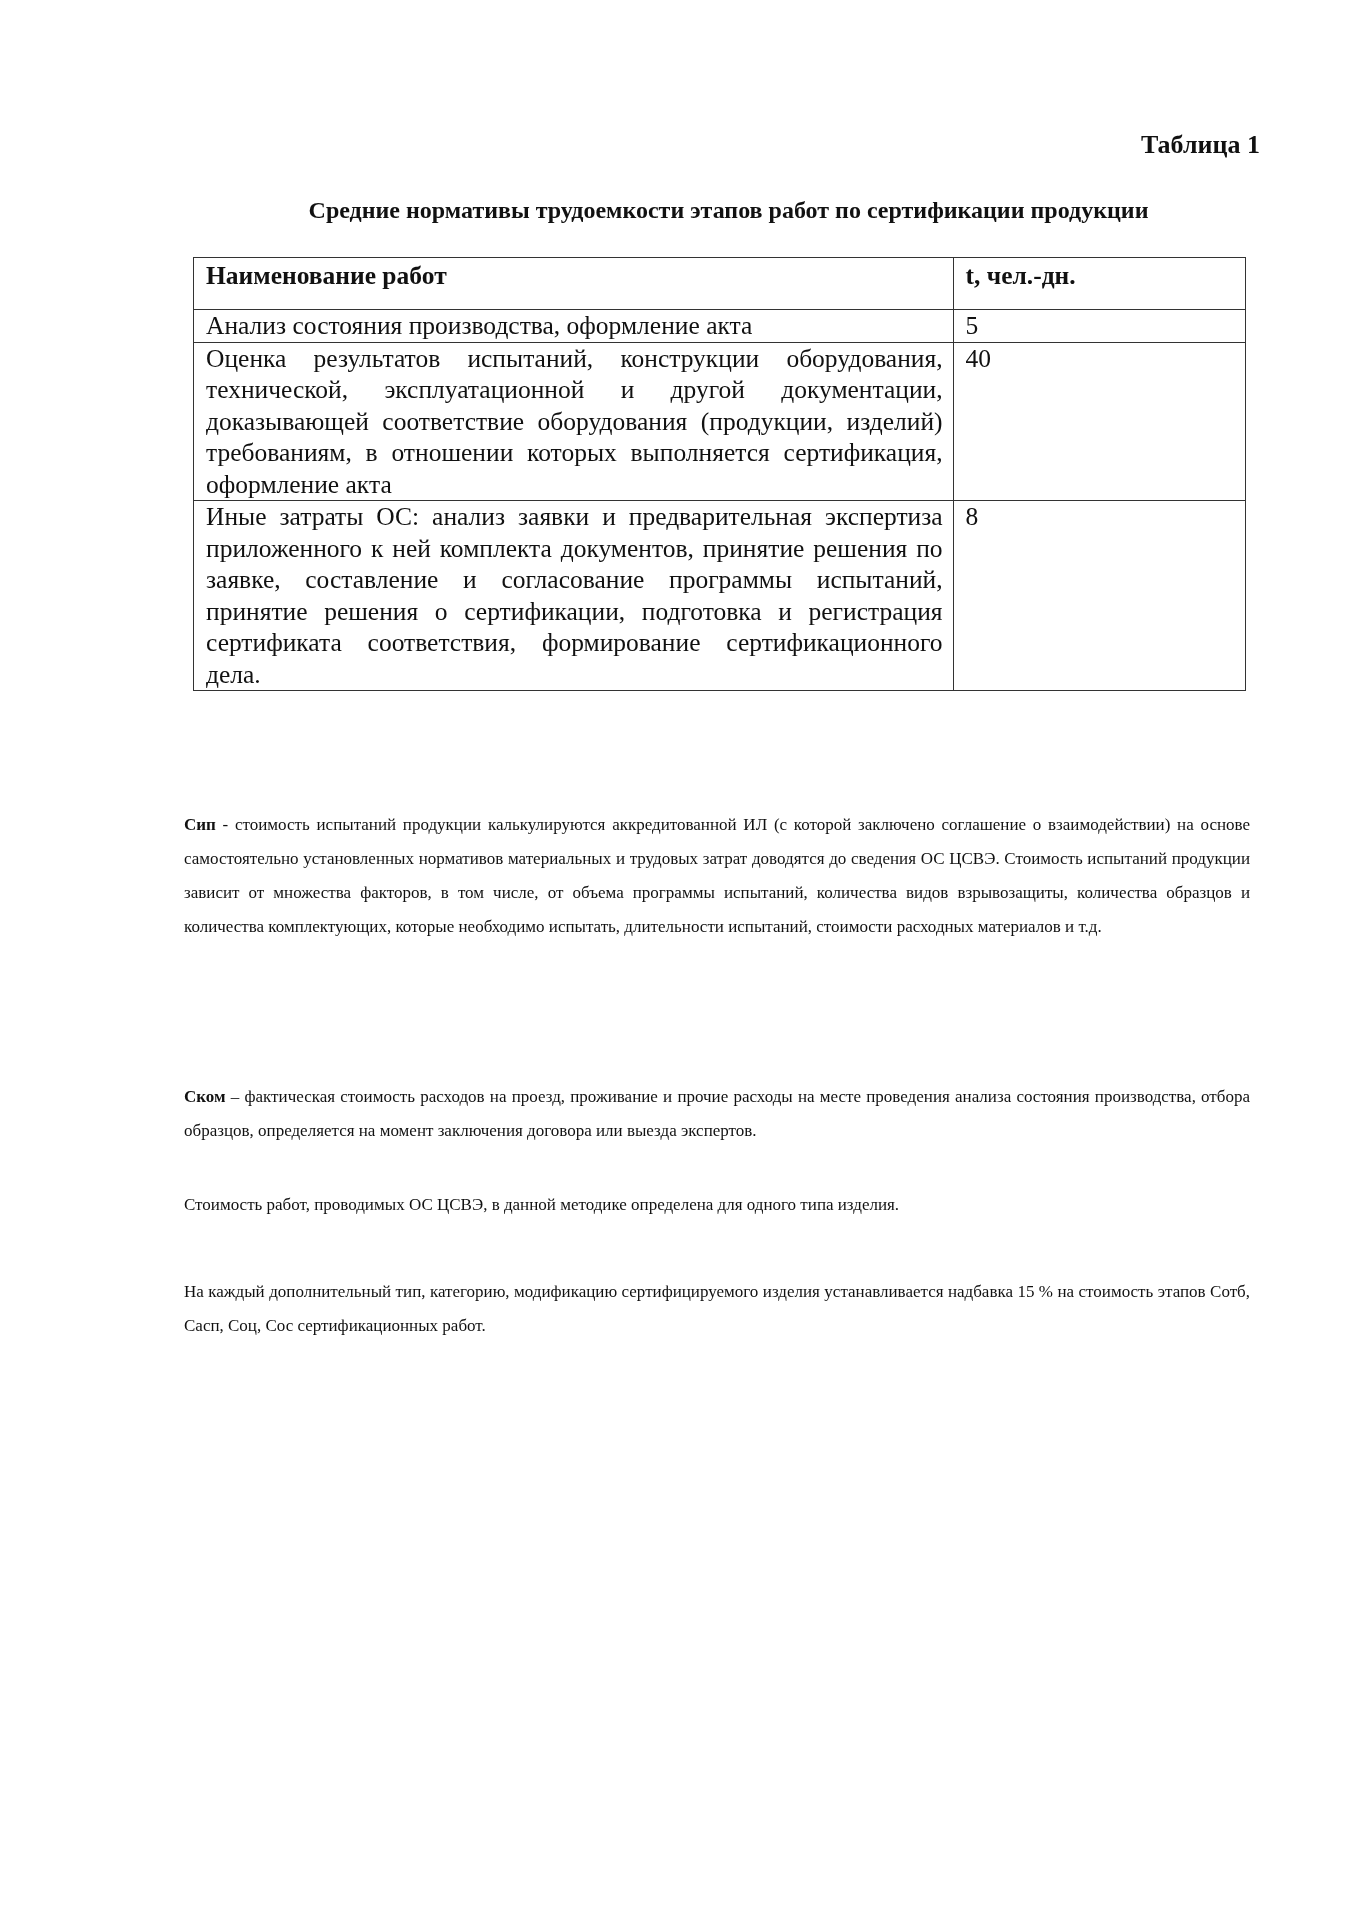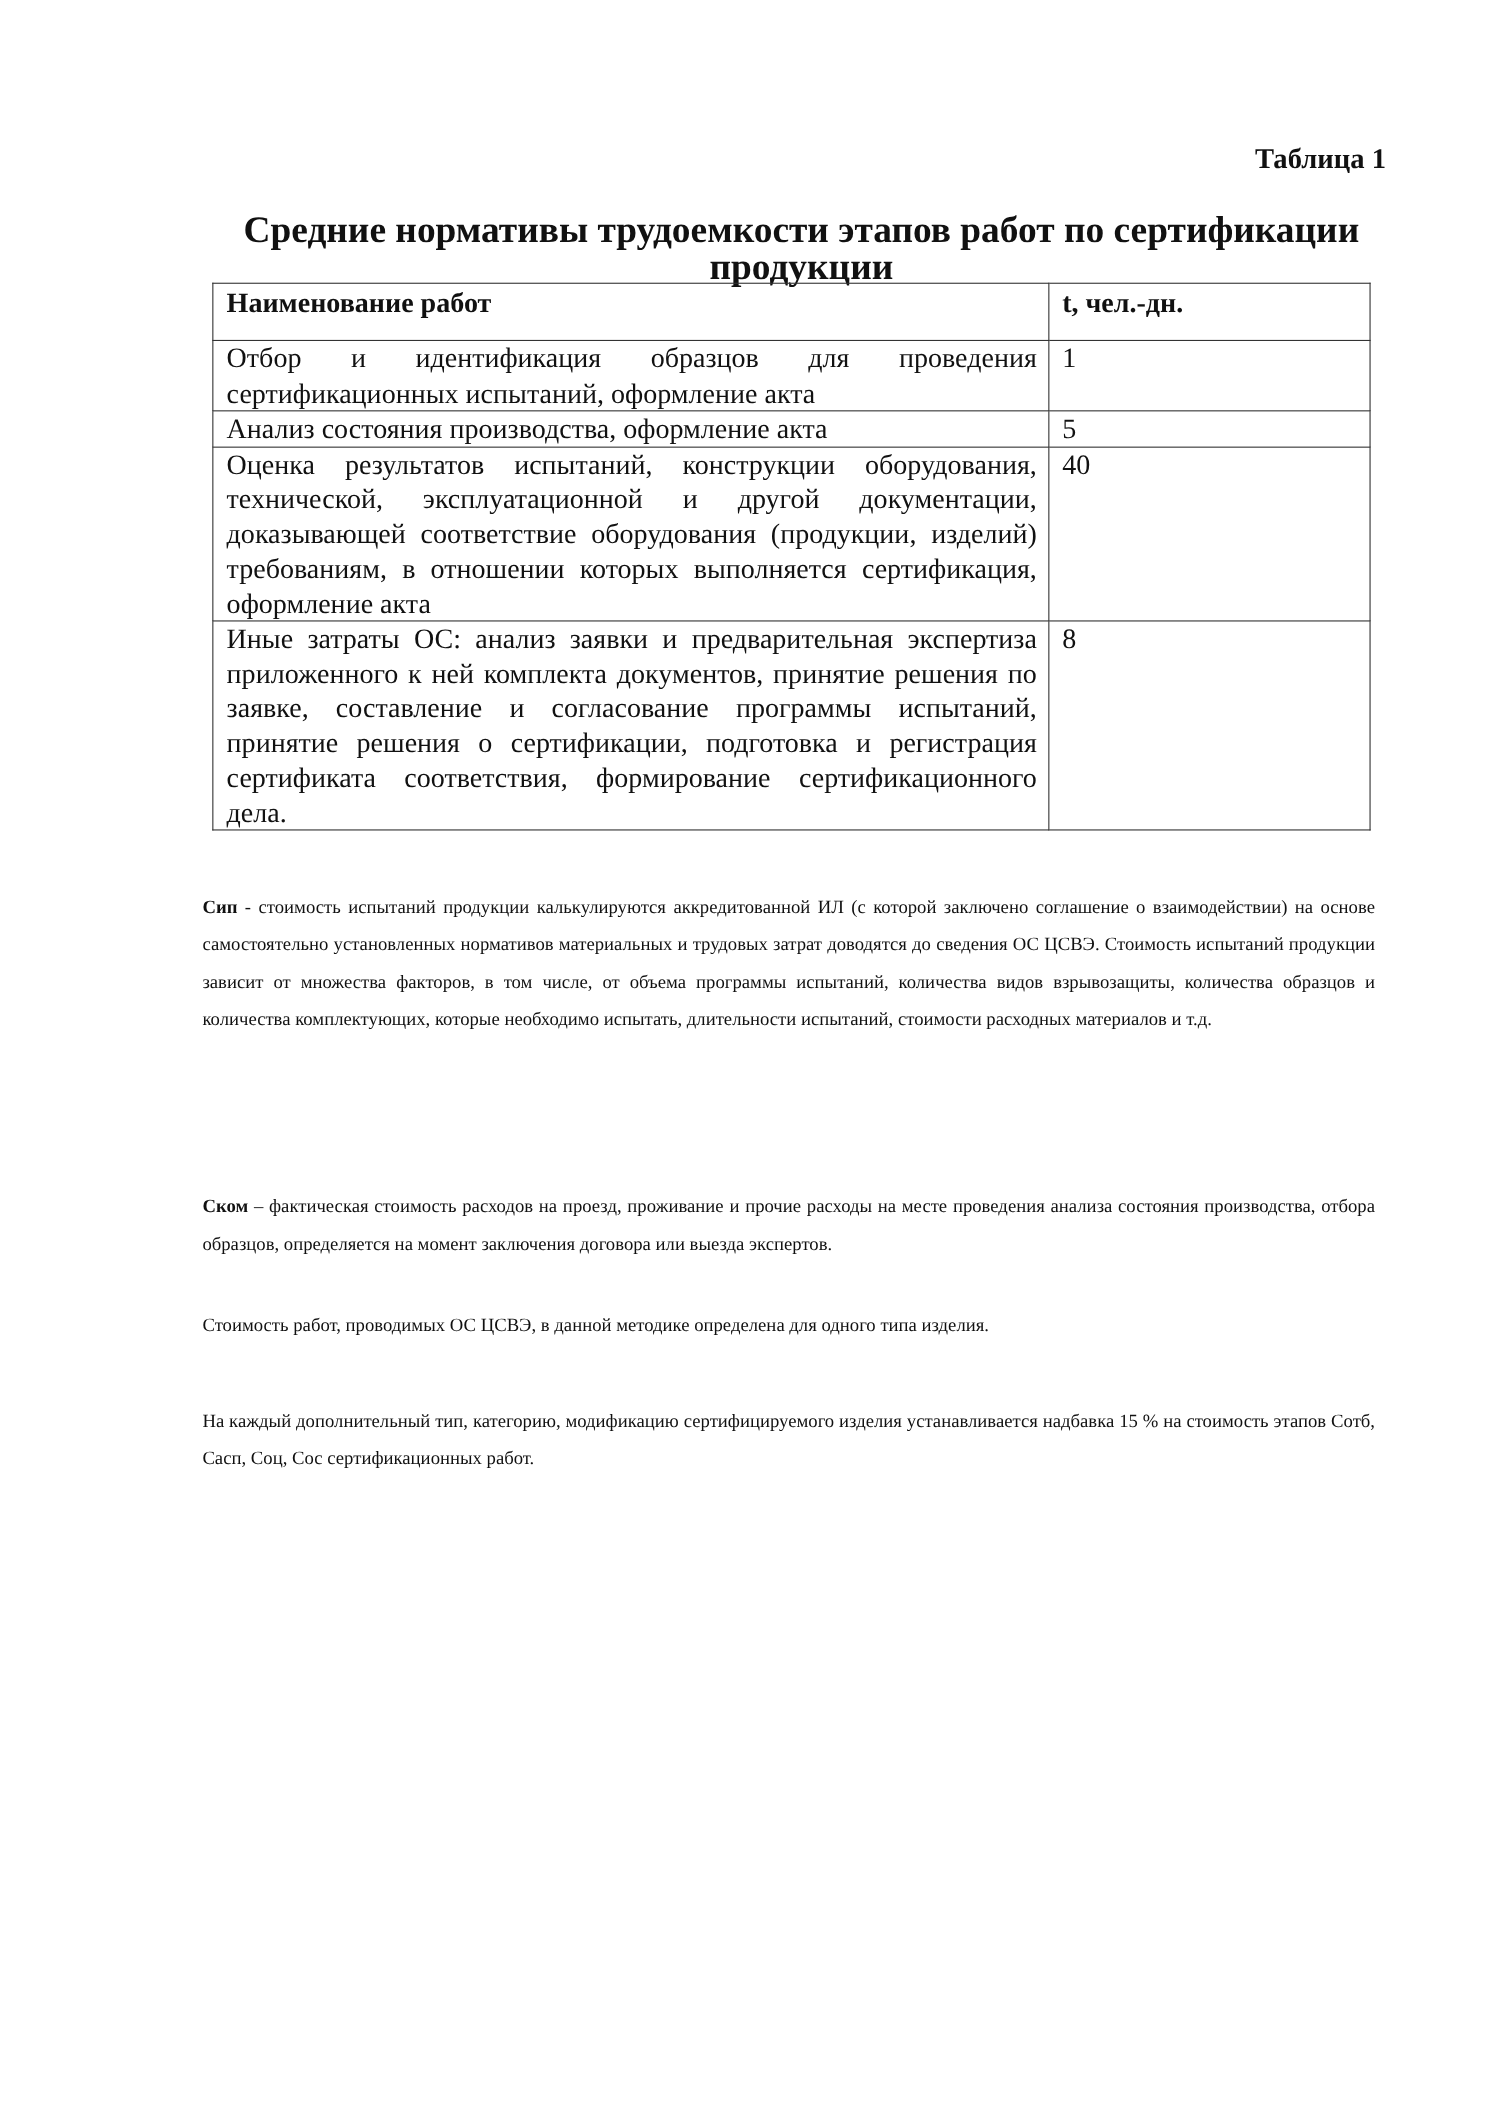--- a/index.html
+++ b/index.html
@@ -28,21 +28,21 @@
       font-size: 26px;
       font-weight: bold;
       line-height: 34px;
     }
     .table-title {
       position: absolute;
       top: 193px;
       left: 195px;
       width: 1067px;
       text-align: center;
-      font-size: 34px;
+      font-size: 24px;
       font-weight: bold;
       line-height: 34px;
     }
     table.norms {
       position: absolute;
       top: 257px;
       left: 193px;
       width: 1053px;
       border-collapse: collapse;
       font-size: 25.5px;
@@ -90,24 +90,20 @@
 
   <table class="norms">
     <thead>
       <tr>
         <th class="col-name">Наименование работ</th>
         <th class="col-value">t, чел.-дн.</th>
       </tr>
     </thead>
     <tbody>
       <tr>
-        <td class="col-name">Отбор и идентификация образцов для проведения сертификационных испытаний, оформление акта</td>
-        <td class="col-value">1</td>
-      </tr>
-      <tr>
         <td class="col-name">Анализ состояния производства, оформление акта</td>
         <td class="col-value">5</td>
       </tr>
       <tr>
         <td class="col-name">Оценка результатов испытаний, конструкции оборудования, технической, эксплуатационной и другой документации, доказывающей соответствие оборудования (продукции, изделий) требованиям, в отношении которых выполняется сертификация, оформление акта</td>
         <td class="col-value">40</td>
       </tr>
       <tr>
         <td class="col-name">Иные затраты ОС: анализ заявки и предварительная экспертиза приложенного к ней комплекта документов, принятие решения по заявке, составление и согласование программы испытаний, принятие решения о сертификации, подготовка и регистрация сертификата соответствия, формирование сертификационного дела.</td>
         <td class="col-value">8</td>

